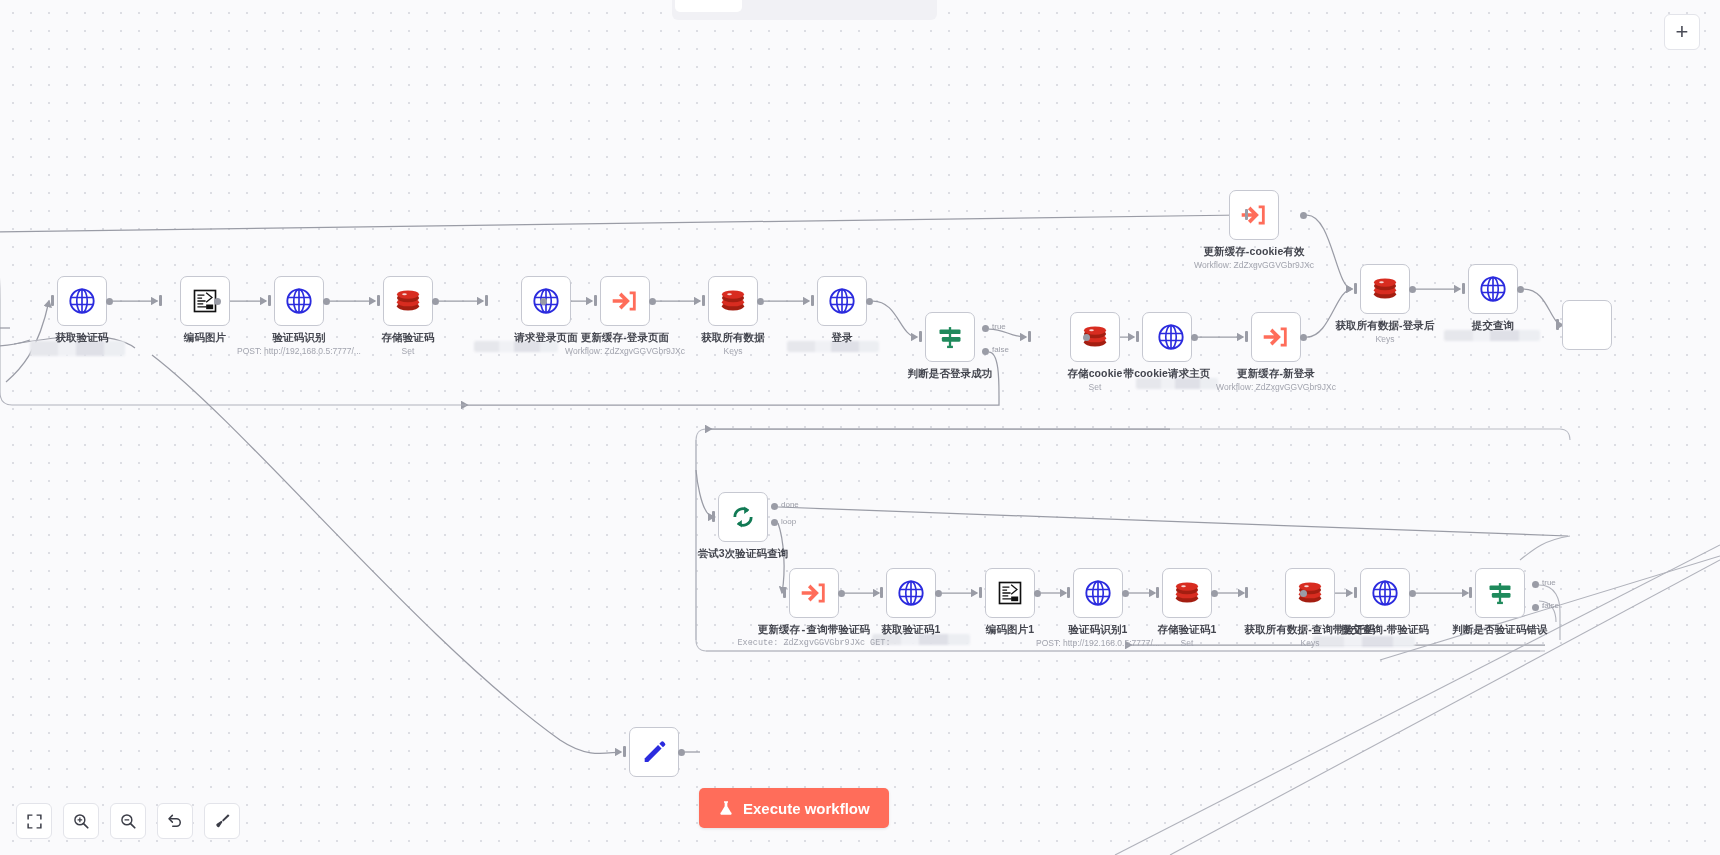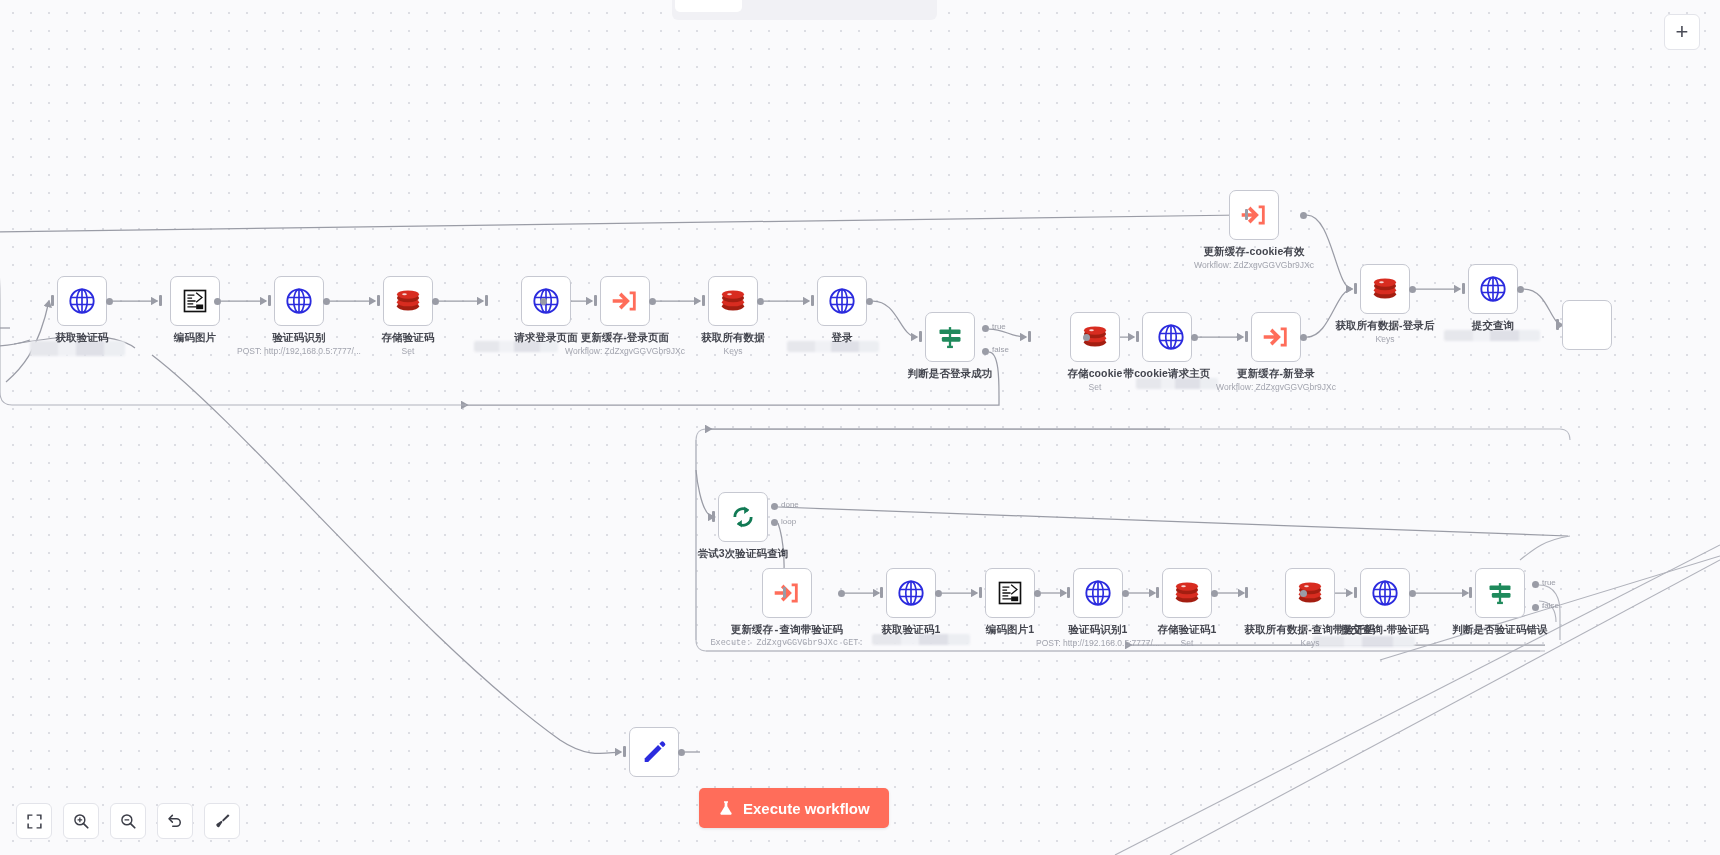--- a/index.html
+++ b/index.html
@@ -252,21 +252,21 @@
     <svg class="ico" viewBox="0 0 24 24">
       <circle cx="12" cy="12" r="10" fill="none" stroke="#2b2bde" stroke-width="1.6"></circle>
       <ellipse cx="12" cy="12" rx="4.5" ry="10" fill="none" stroke="#2b2bde" stroke-width="1.4"></ellipse>
       <path d="M2.3 9 H21.7 M2.3 15 H21.7 M12 2 V22" fill="none" stroke="#2b2bde" stroke-width="1.4"></path>
     </svg>
     <span class="node-label">获取验证码</span>
   </div>
   <div class="port-in-bar" style="left:51px; top:295px;"></div>
   <div class="port" style="left:106px; top:298px;"></div>
 
-  <div class="node" style="left:170px; top:276px;justify-content:center;">
+  <div class="node" style="left:180px; top:276px;justify-content:center;">
     <svg class="ico" viewBox="0 0 24 24">
       <rect x="3" y="3" width="18" height="18" fill="#ffffff" stroke="#111" stroke-width="1.4"></rect>
       <path d="M5.5 7h6 M5.5 9.5h4 M5.5 12h7 M5.5 14.5h5 M5.5 17h8" stroke="#111" stroke-width="1.1"></path>
       <path d="M13 5l5 4-5 4" fill="none" stroke="#111" stroke-width="1.1"></path>
       <rect x="13" y="15" width="6" height="4" fill="#111"></rect>
     </svg>
     <span class="node-label">编码图片</span>
   </div>
   <div class="port-in-bar" style="left:159px; top:295px;"></div>
   <div class="port" style="left:214px; top:298px;"></div>
@@ -442,21 +442,21 @@
       <path d="M11 21l-4-3.5 4-3" fill="#117a54"></path>
     </svg>
     <span class="node-label">尝试3次验证码查询</span>
   </div>
   <div class="port-in-bar" style="left:712px; top:511px;"></div>
   <div class="port" style="left:771px; top:503px;"></div>
   <div class="port-label" style="left:781px; top:500px;">done</div>
   <div class="port" style="left:771px; top:519px;"></div>
   <div class="port-label" style="left:781px; top:517px;">loop</div>
 
-  <div class="node" style="left:762px; top:568px;font-family:Liberation Mono, monospace;">
+  <div class="node" style="left:789px; top:568px;font-family:Liberation Mono, monospace;">
     <svg class="ico" viewBox="0 0 24 24">
       <path d="M3 12h10 M9 7l5 5-5 5" stroke="#ff6d5a" stroke-width="3.1" fill="none" stroke-linecap="square"></path>
       <path d="M16 5h4v14h-4" stroke="#ff6d5a" stroke-width="2.4" fill="none"></path>
     </svg>
     <span class="node-label">更新缓存-查询带验证码</span>
     <span class="node-sub">Execute: ZdZxgvGGVGbr9JXc GET:</span>
   </div>
   <div class="port-in-bar" style="left:783px; top:587px;"></div>
   <div class="port" style="left:838px; top:590px;"></div>
 

